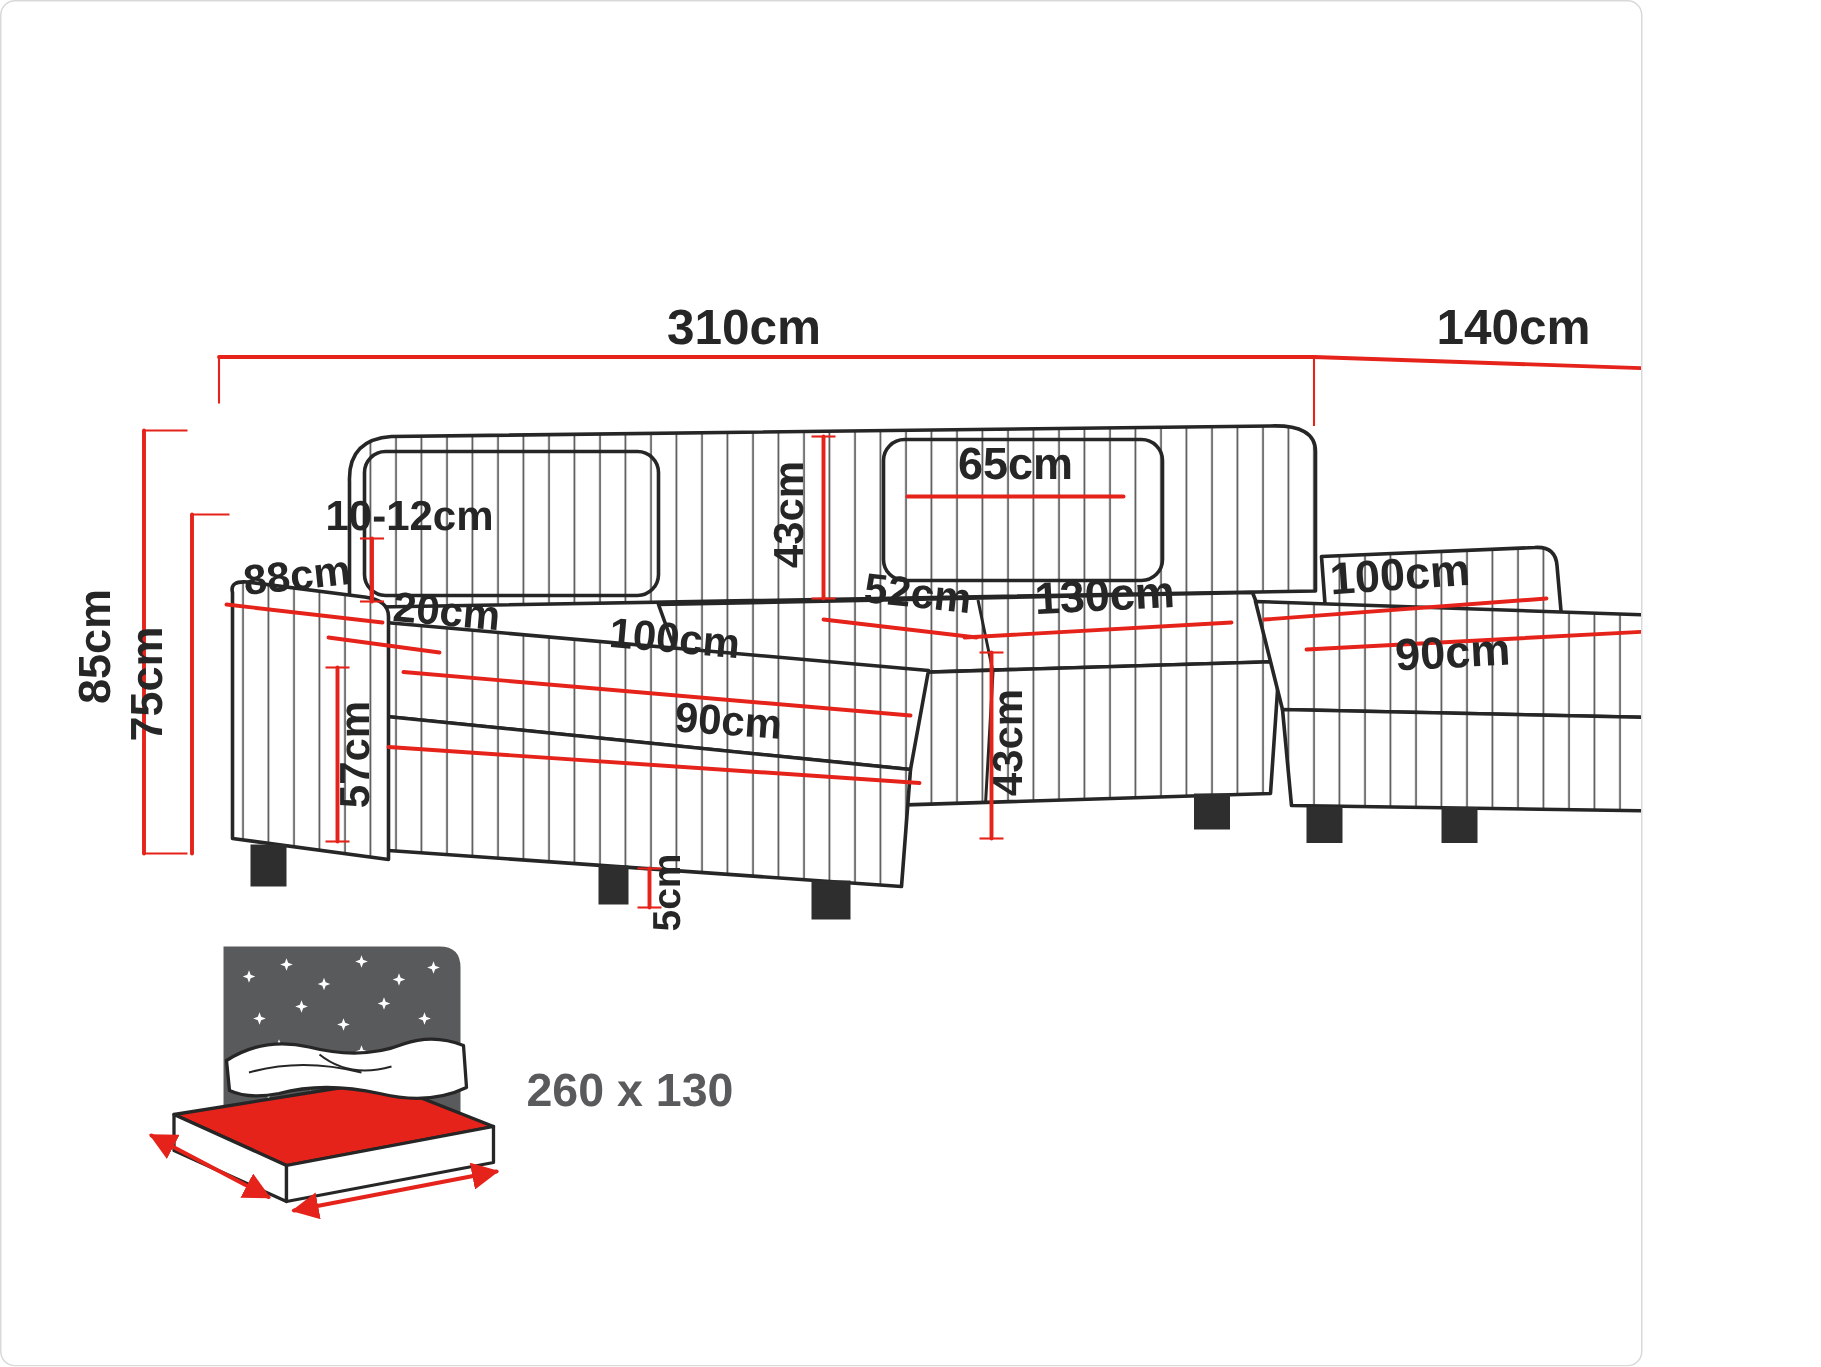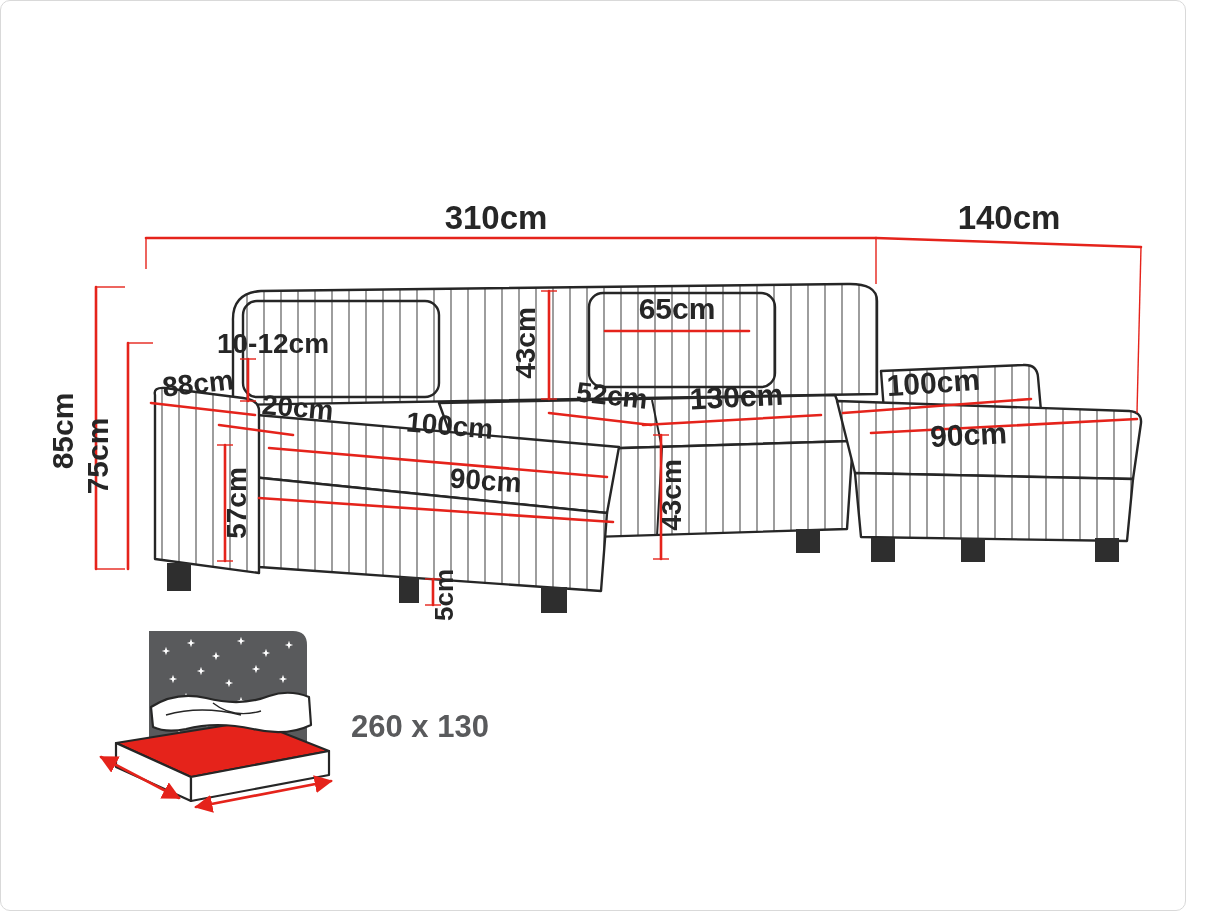--- a/index.html
+++ b/index.html
@@ -3,21 +3,21 @@
 <meta charset="utf-8">
 <style>
   :root{
     --red:#e5231b;
     --ink:#262626;
     --gray:#595a5c;
   }
   html,body{margin:0;padding:0;background:#ffffff;}
   .frame{
     position:relative;
-    width:1186px;height:911px;
+    width:1095px;height:911px;
     background:#ffffff;
     border:1px solid #d9d9d9;
     border-radius:10px;
     overflow:hidden;
     box-sizing:border-box;
   }
   svg{display:block;}
   .tufted{fill:url(#tuft);stroke:var(--ink);stroke-width:2.4;stroke-linejoin:round;}
   .seam{fill:none;stroke:var(--ink);stroke-width:2;}
   .seam-thin{fill:none;stroke:var(--ink);stroke-width:1.4;}

